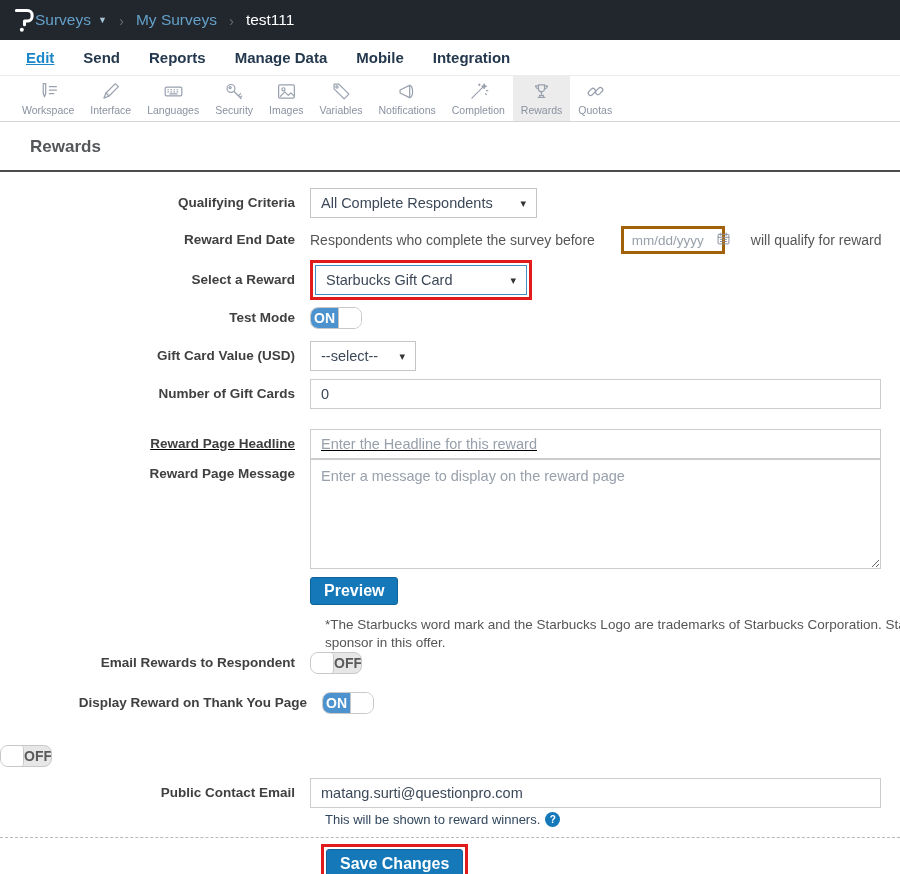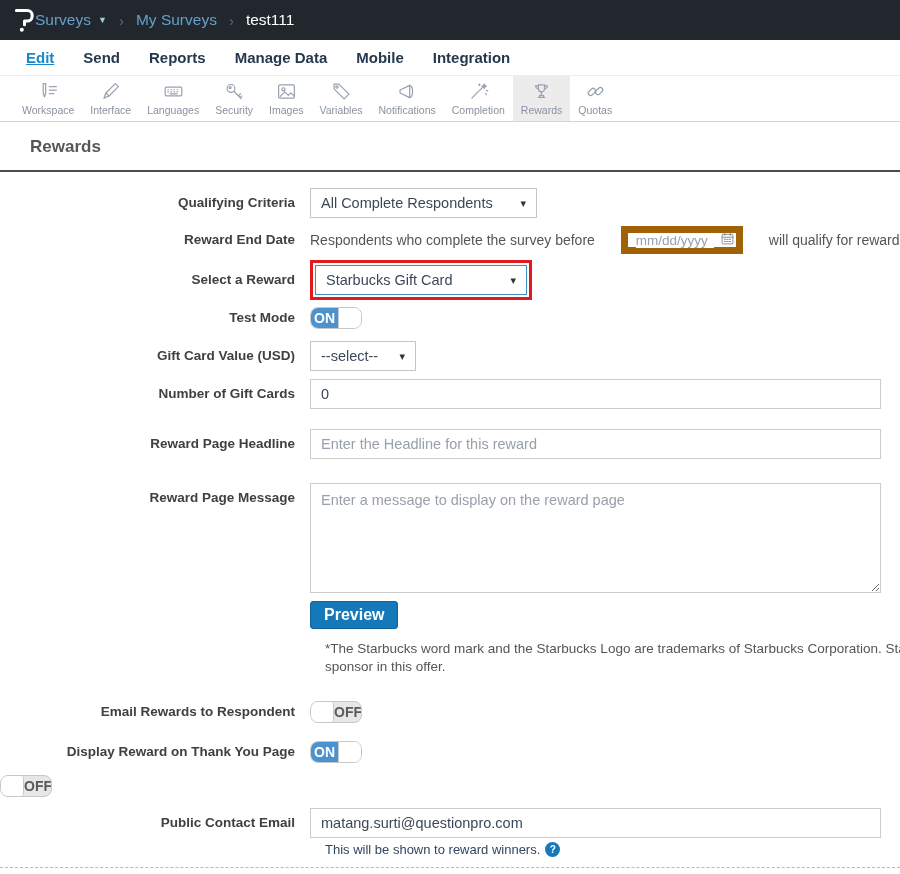--- a/index.html
+++ b/index.html
@@ -46,21 +46,21 @@
     color:#3c4858; cursor:pointer; }
   .select .caret { font-size:11px; color:#333; margin-left:14px; }
   .select.blue-border { border:1px solid #3f8fc4; }
 
   .redbox { border:3px solid #e11b1b; padding:2px; display:inline-block; }
 
   .txt-input { height:30px; width:571px; border:1px solid #ccc; padding:0 10px;
     font-size:14.5px; color:#3c4858; font-family:inherit; outline:none; }
   .txt-input::placeholder, .date-input::placeholder, .msg-area::placeholder { color:#98a0ab; }
 
-  .date-box { height:28px; width:122px; border:7px solid #a16207; display:flex;
+  .date-box { height:28px; width:104px; border:3px solid #a16207; display:flex;
     align-items:center; padding:0 8px; gap:6px; }
   .date-input { border:none; outline:none; width:78px; font-size:13.5px; color:#3c4858;
     font-family:inherit; }
   .inline-note { font-size:14px; color:#555; }
 
   .msg-area { width:571px; height:110px; border:1px solid #ccc; padding:8px 10px;
     font-size:14.5px; color:#3c4858; font-family:inherit; resize:vertical; outline:none; }
 
   .toggle { width:52px; height:22px; border:1px solid #c8c8c8; border-radius:8px;
     display:flex; overflow:hidden; cursor:pointer; font-size:14px; font-weight:bold; }
@@ -280,21 +280,21 @@
     </div>
   </div>
 
   <div class="frow" style="margin-bottom:20px;align-items:center;">
     <div class="flabel">Number of Gift Cards</div>
     <div class="fctrl">
       <input class="txt-input" value="0" style="">
     </div>
   </div>
 
-  <div class="frow" style="margin-bottom:24px;">
+  <div class="frow" style="margin-bottom:0;text-decoration:underline;">
     <div class="flabel">Reward Page Headline</div>
     <div class="fctrl">
       <input class="txt-input" placeholder="Enter the Headline for this reward" style="">
     </div>
   </div>
 
   <div class="frow" style="margin-bottom:8px; align-items:flex-start;">
     <div class="flabel" style="padding-top:7px;">Reward Page Message</div>
     <div class="fctrl">
       <textarea class="msg-area" placeholder="Enter a message to display on the reward page" style=""></textarea>
@@ -306,31 +306,31 @@
     <div class="fctrl">
       <button class="btn" style="padding:4px 13px;">Preview</button>
     </div>
   </div>
 
   <div class="disclaimer">
     <div class="line1">*The Starbucks word mark and the Starbucks Logo are trademarks of Starbucks Corporation. Starbucks is not a</div>
     <div>sponsor in this offer.</div>
   </div>
 
-  <div class="frow" style="margin-top:25px; margin-bottom:18px;">
+  <div class="frow" style="margin-top:0; margin-bottom:18px;">
     <div class="flabel">Email Rewards to Respondent</div>
     <div class="fctrl">
       <div class="toggle off">
         <span class="knob"></span>
         <span class="seg">OFF</span>
       </div>
     </div>
   </div>
 
-  <div class="frow" style="margin-bottom:12px;">
+  <div class="frow" style="margin-bottom:31px;padding-left:12px;">
     <div class="flabel">Display Reward on Thank You Page</div>
     <div class="fctrl">
       <div class="toggle on">
         <span class="seg">ON</span>
         <span class="knob"></span>
       </div>
     </div>
   </div>
 
   <div class="frow" style="margin-bottom:11px;">

